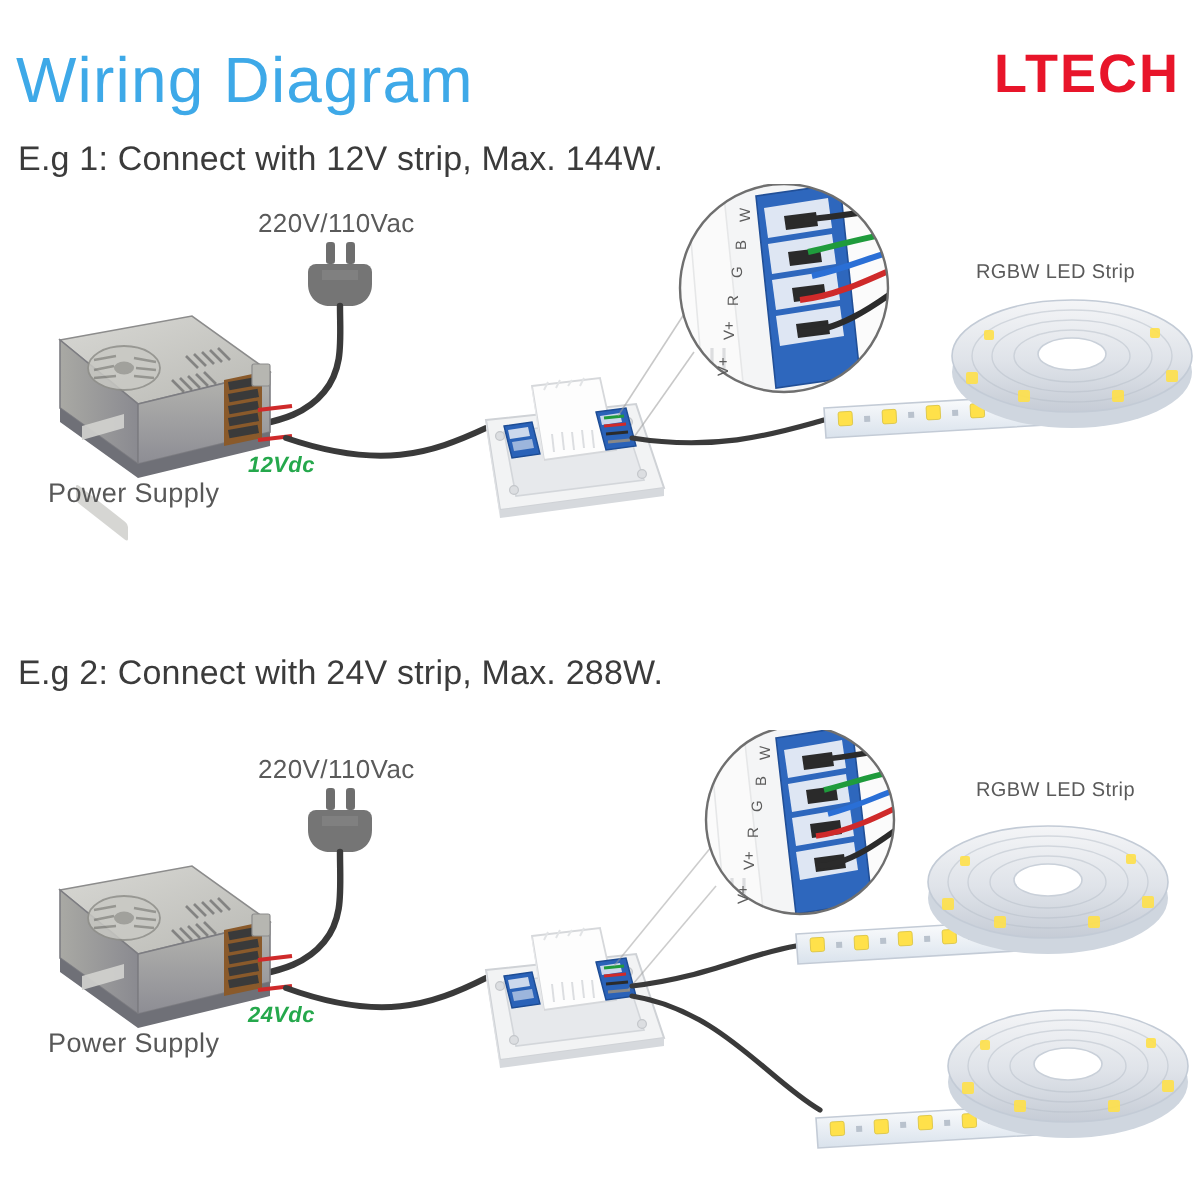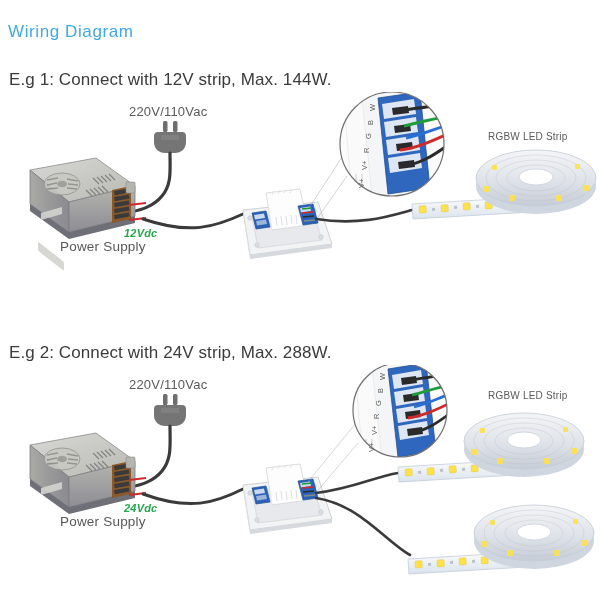--- a/index.html
+++ b/index.html
@@ -19,21 +19,21 @@
     position: absolute;
     left: 0; top: 0;
     width: 600px; height: 600px;
     background: #fff;
   }
 
   
   .page-title {
     position: absolute;
     left: 8px; top: 22px;
-    font-size: 17px;
+    font-size: 32px;
     font-weight: 300;
     letter-spacing: 0.6px;
     color: #3ea9e8;
     white-space: nowrap;
   }
   .brand-logo {
     position: absolute;
     right: 10px; top: 22px;
     font-size: 27px;
     font-weight: 700;
@@ -46,21 +46,21 @@
   .example-caption {
     position: absolute;
     left: 9px;
     font-size: 17px;
     font-weight: 400;
     color: #3b3b3b;
     white-space: nowrap;
     letter-spacing: 0.1px;
   }
   #cap1 { top: 70px; }
-  #cap2 { top: 343px; }
+  #cap2 { top: 327px; }
 
   
   .diagram {
     position: absolute;
     left: 0;
     width: 600px;
   }
   #diagram-1 { top: 92px;  height: 180px; }
   #diagram-2 { top: 365px; height: 220px; }
 
@@ -85,35 +85,35 @@
     font-size: 11px;
     font-weight: 700;
     font-style: italic;
     color: #25a84c;
     letter-spacing: 0.2px;
   }
   .lbl-psu {
     font-size: 13.5px;
     color: #585858;
     letter-spacing: 0.2px;
-    margin-left: 36px;
   }
   .lbl-strip {
     font-size: 10px;
     color: #5a5a5a;
     letter-spacing: 0.2px;
   }
 </style>
 </head>
 <body>
 
 <div class="page">
 
   <div class="page-title">Wiring Diagram</div>
 
+  <div class="brand-logo">LTECH</div>
 
   <div id="cap1" class="example-caption">E.g 1: Connect with 12V strip, Max. 144W.</div>
 
   <div class="diagram" id="diagram-1">
 
     <svg class="svg-layer" height="180" viewBox="0 0 600 180">
       <defs>
         <linearGradient id="psuTop1" x1="0" y1="0" x2="1" y2="1">
           <stop offset="0%" stop-color="#d8d8d4"></stop>
           <stop offset="100%" stop-color="#b9b9b4"></stop>

